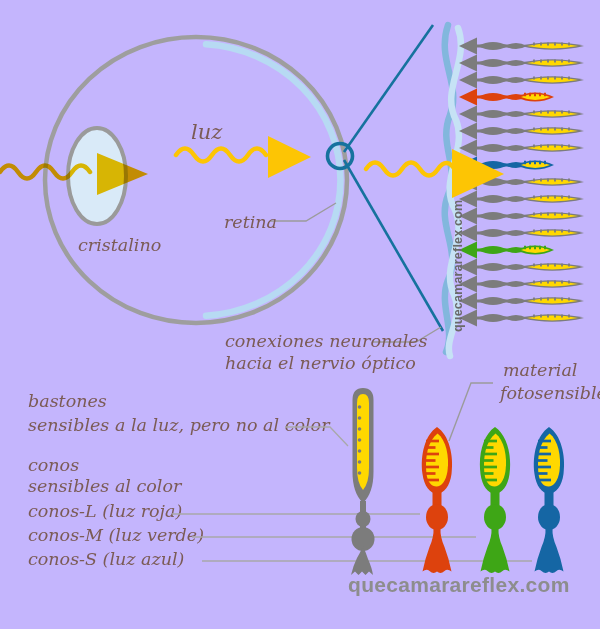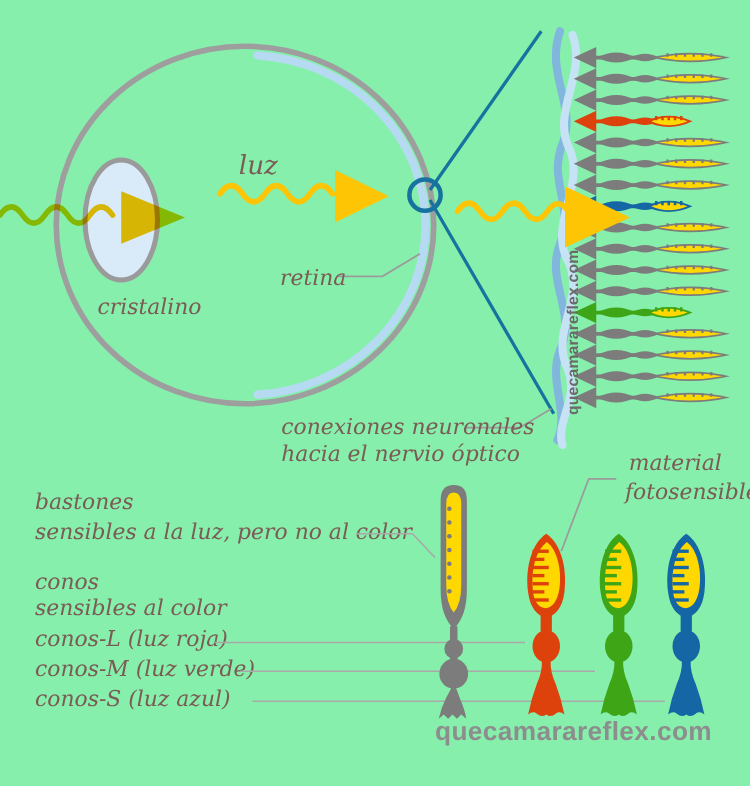--- a/index.html
+++ b/index.html
@@ -1,16 +1,16 @@
 <!DOCTYPE html>
 <html><head>
 <meta charset="utf-8">
 <style>
   html,body{margin:0;padding:0;background:#fff;}
-  .stage{position:relative;width:600px;height:629px;background:#86efac;overflow:hidden;
+  .stage{position:relative;width:600px;height:629px;background:#c4b5fd;overflow:hidden;
          font-family:"Liberation Sans",sans-serif;}
   svg{position:absolute;left:0;top:0;}
   text.it{font-family:"DejaVu Serif","Liberation Serif",serif;font-style:italic;}
   text.s17{font-size:17.5px;}
   text.s21{font-size:21px;}
   text.wm{font-family:"Liberation Sans",sans-serif;font-weight:bold;font-size:21px;letter-spacing:.3px;}
   text.wmv{font-family:"Liberation Sans",sans-serif;font-weight:bold;font-size:12.5px;letter-spacing:.2px;}
 </style>
 </head>
 <body>

